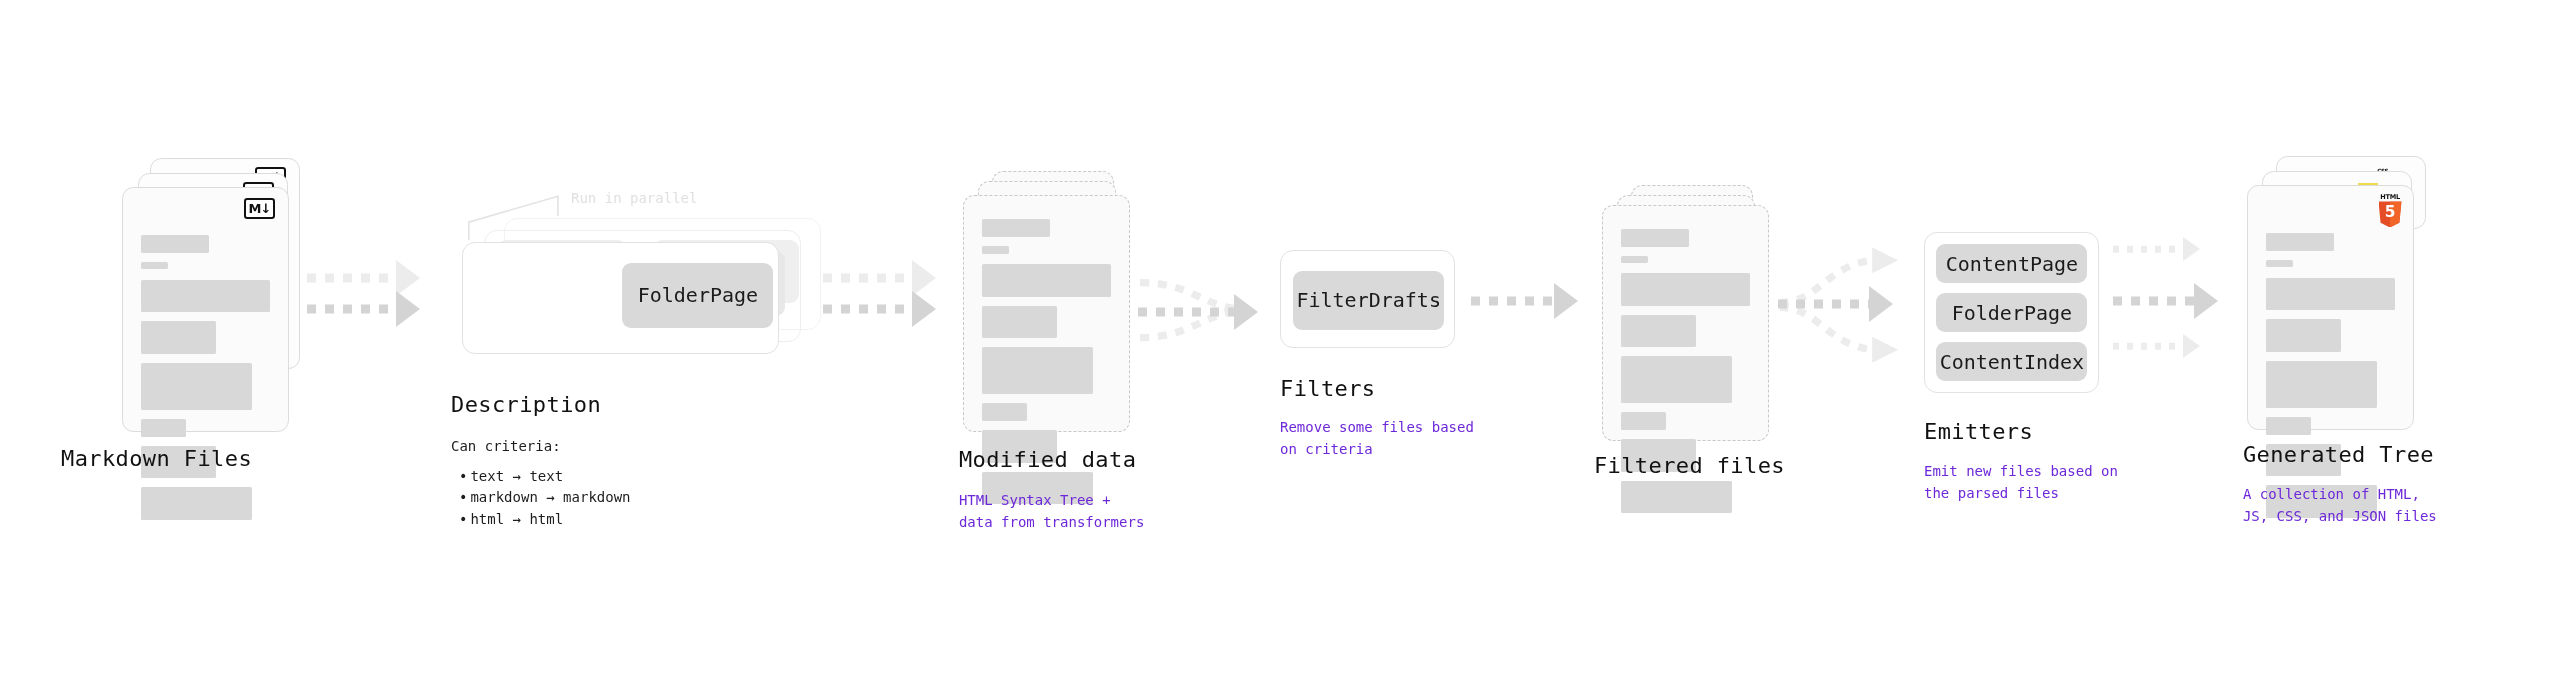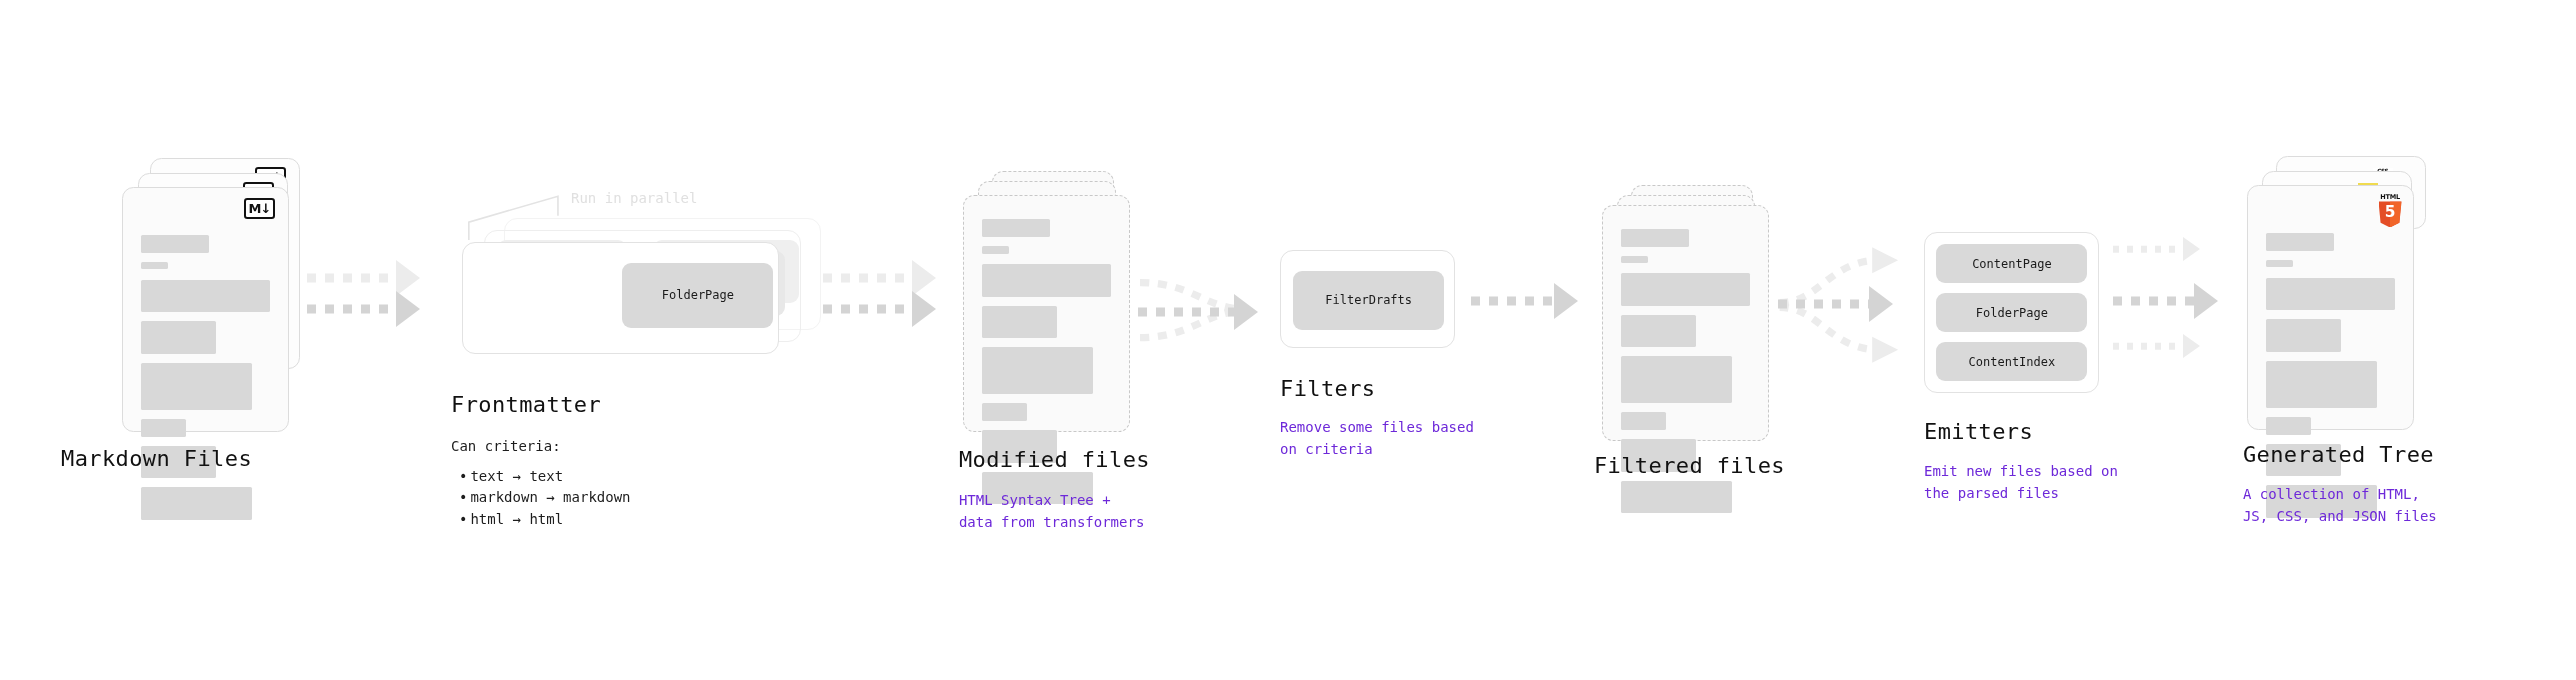--- a/index.html
+++ b/index.html
@@ -103,21 +103,21 @@
   }
   .group-box.ghost1 { border-color: #eeeeee; background: transparent; }
   .group-box.ghost2 { border-color: #f3f3f3; background: transparent; }
 
   .pill {
     position: absolute;
     background: #d9d9d9;
     border-radius: 9px;
     display: flex; align-items: center; justify-content: center;
     color: #1b1b1b;
-    font-size: 12px;
+    font-size: 20px;
     letter-spacing: 0px;
     white-space: nowrap;
   }
   .pill.g1 { background: #e8e8e8; color: transparent; }
   .pill.g2 { background: #efefef; color: transparent; }
 
   
   .stage-title {
     position: absolute;
     font-size: 22px;
@@ -256,21 +256,21 @@
       <g stroke="#d6d6d6" stroke-width="2" fill="#d6d6d6">
         <line x1="0" y1="52" x2="40" y2="52"></line>
         <polygon points="40,46 52,52 40,58"></polygon>
       </g>
     </svg>
 
     <div class="group-box" style="left:11.4px; top:47px; width:317px; height:112px;">
       <div class="pill" style="left:159px; top:19.5px; width:151px; height:65px;">FolderPage</div>
     </div>
 
-    <div class="stage-title" style="left:0px; top:197px;">Frontmatter</div>
+    <div class="stage-title" style="left:0px; top:197px;">Description</div>
 
     <div class="bullets" style="left:0px; top:241px;">
       <div class="lead">Can criteria:</div>
       <ul>
         <li>text → text</li>
         <li>markdown → markdown</li>
         <li>html → html</li>
       </ul>
     </div>
   </div>
@@ -296,21 +296,21 @@
           <div class="ln h-tall" style="width:100%;"></div>
           <div class="ln h-tall" style="width:58%;"></div>
           <div class="ln" style="height:47px; width:86%;"></div>
           <div class="ln" style="width:35%;"></div>
           <div class="ln h-tall" style="width:58%;"></div>
           <div class="ln h-tall" style="width:86%;"></div>
         </div>
       </div>
     </div>
 
-    <div class="stage-title" style="left:-4.1px; top:276px;">Modified files</div>
+    <div class="stage-title" style="left:-4.1px; top:276px;">Modified data</div>
     <div class="stage-desc" style="left:-4.1px; top:319px;">HTML Syntax Tree +
 data from transformers</div>
   </div>
 
   <svg style="position:absolute; left:1138px; top:268px;" width="106" height="89" viewBox="0 0 130 110">
     <path d="M2 18 C 62 18, 80 46, 120 50" fill="none" stroke="#ececec" stroke-width="9" stroke-dasharray="11 11"></path>
     <path d="M2 86 C 62 86, 80 58, 120 54" fill="none" stroke="#ececec" stroke-width="9" stroke-dasharray="11 11"></path>
   </svg>
   <div class="arrow a-main" style="left:1138px; top:294px; width:130px; height:36px;">
     <div class="shaft" style="left:0; width:99px;"></div>

